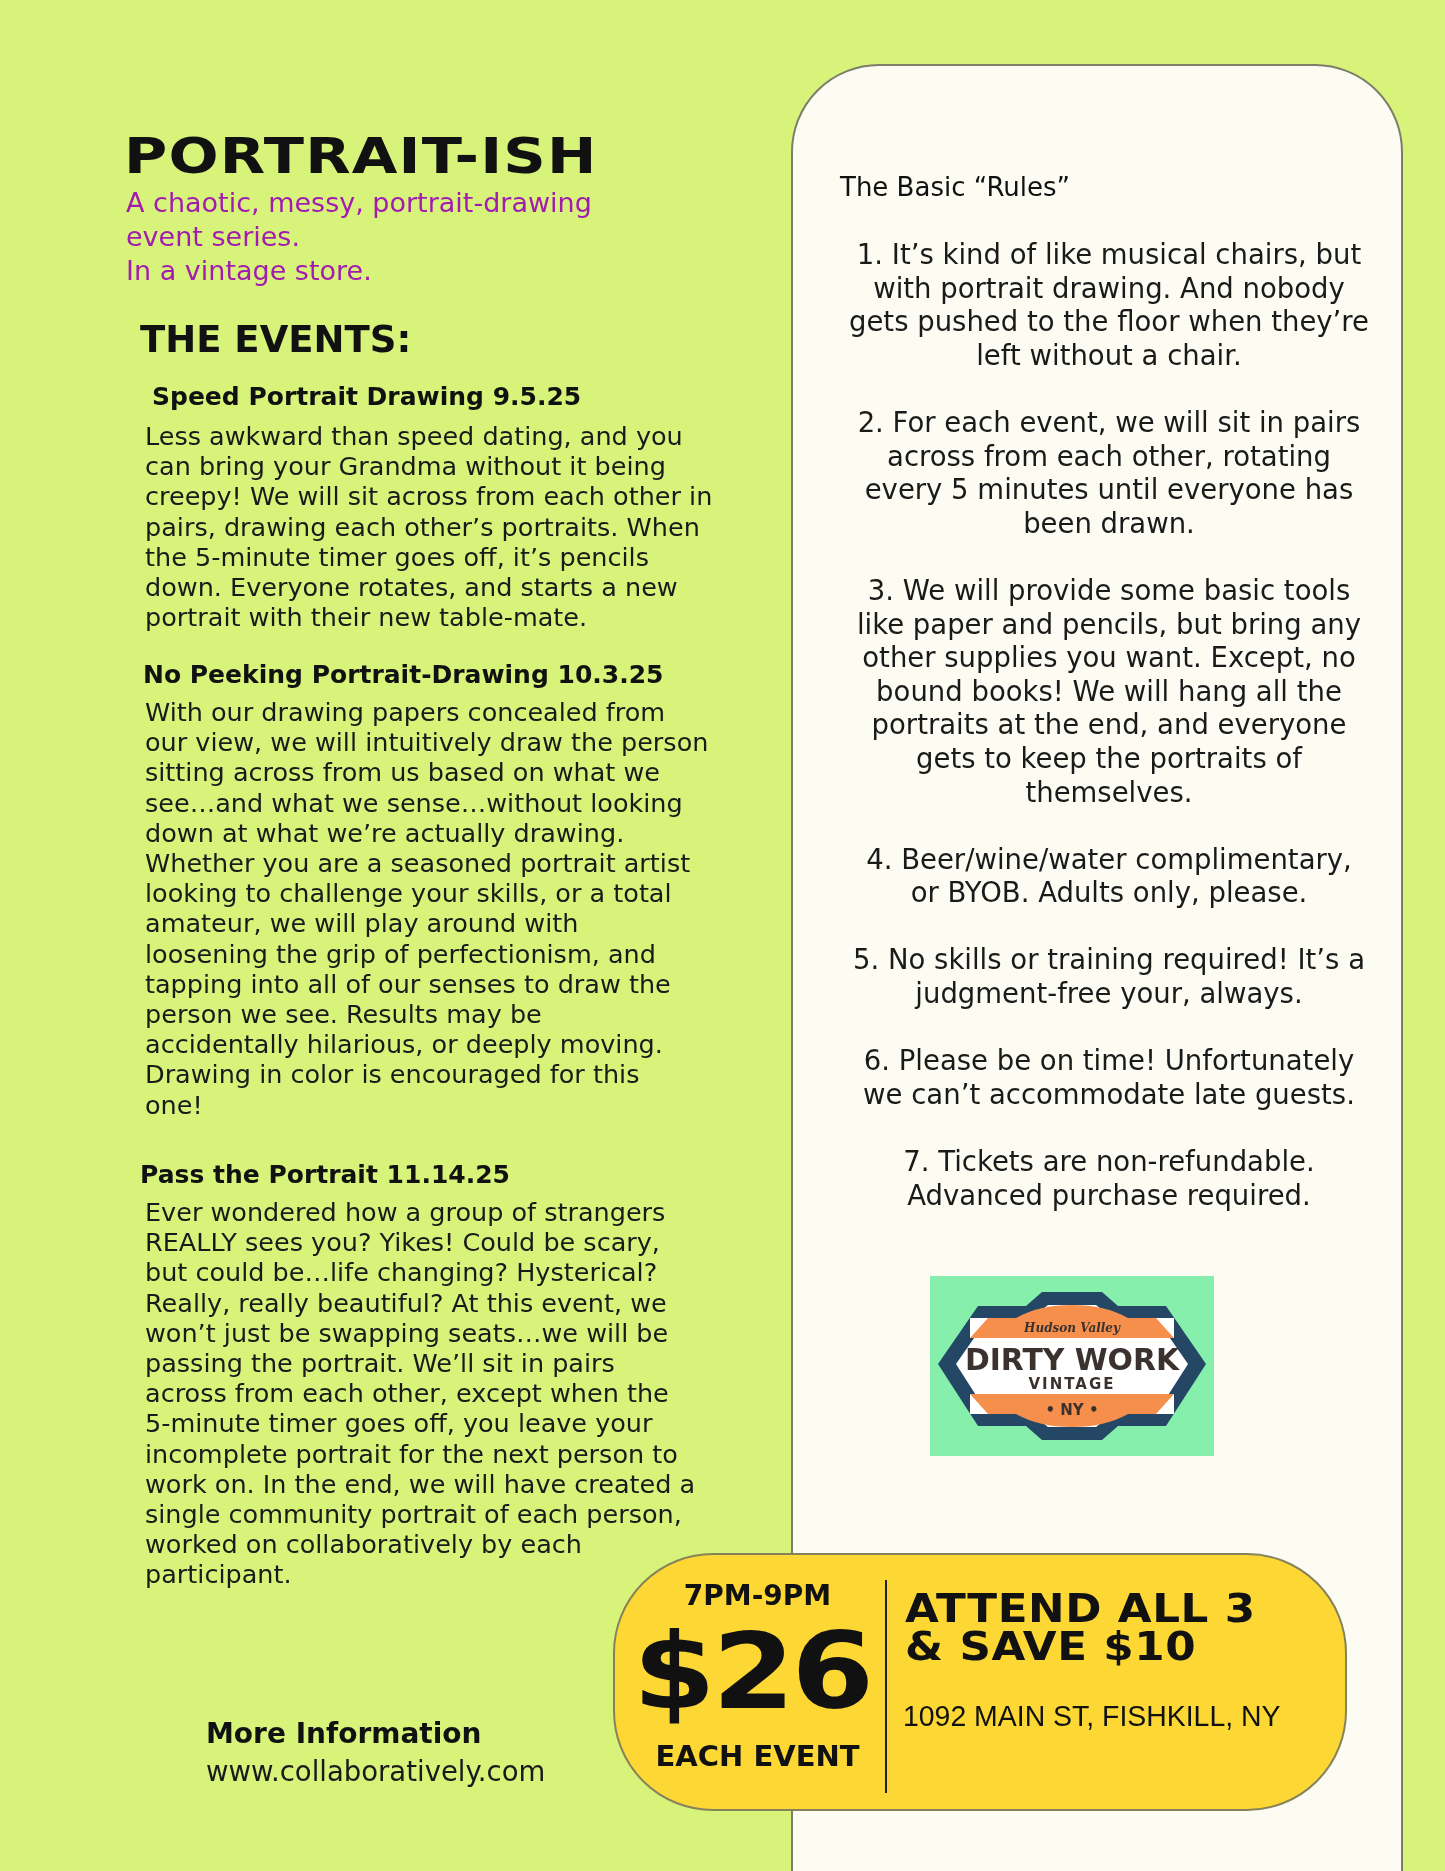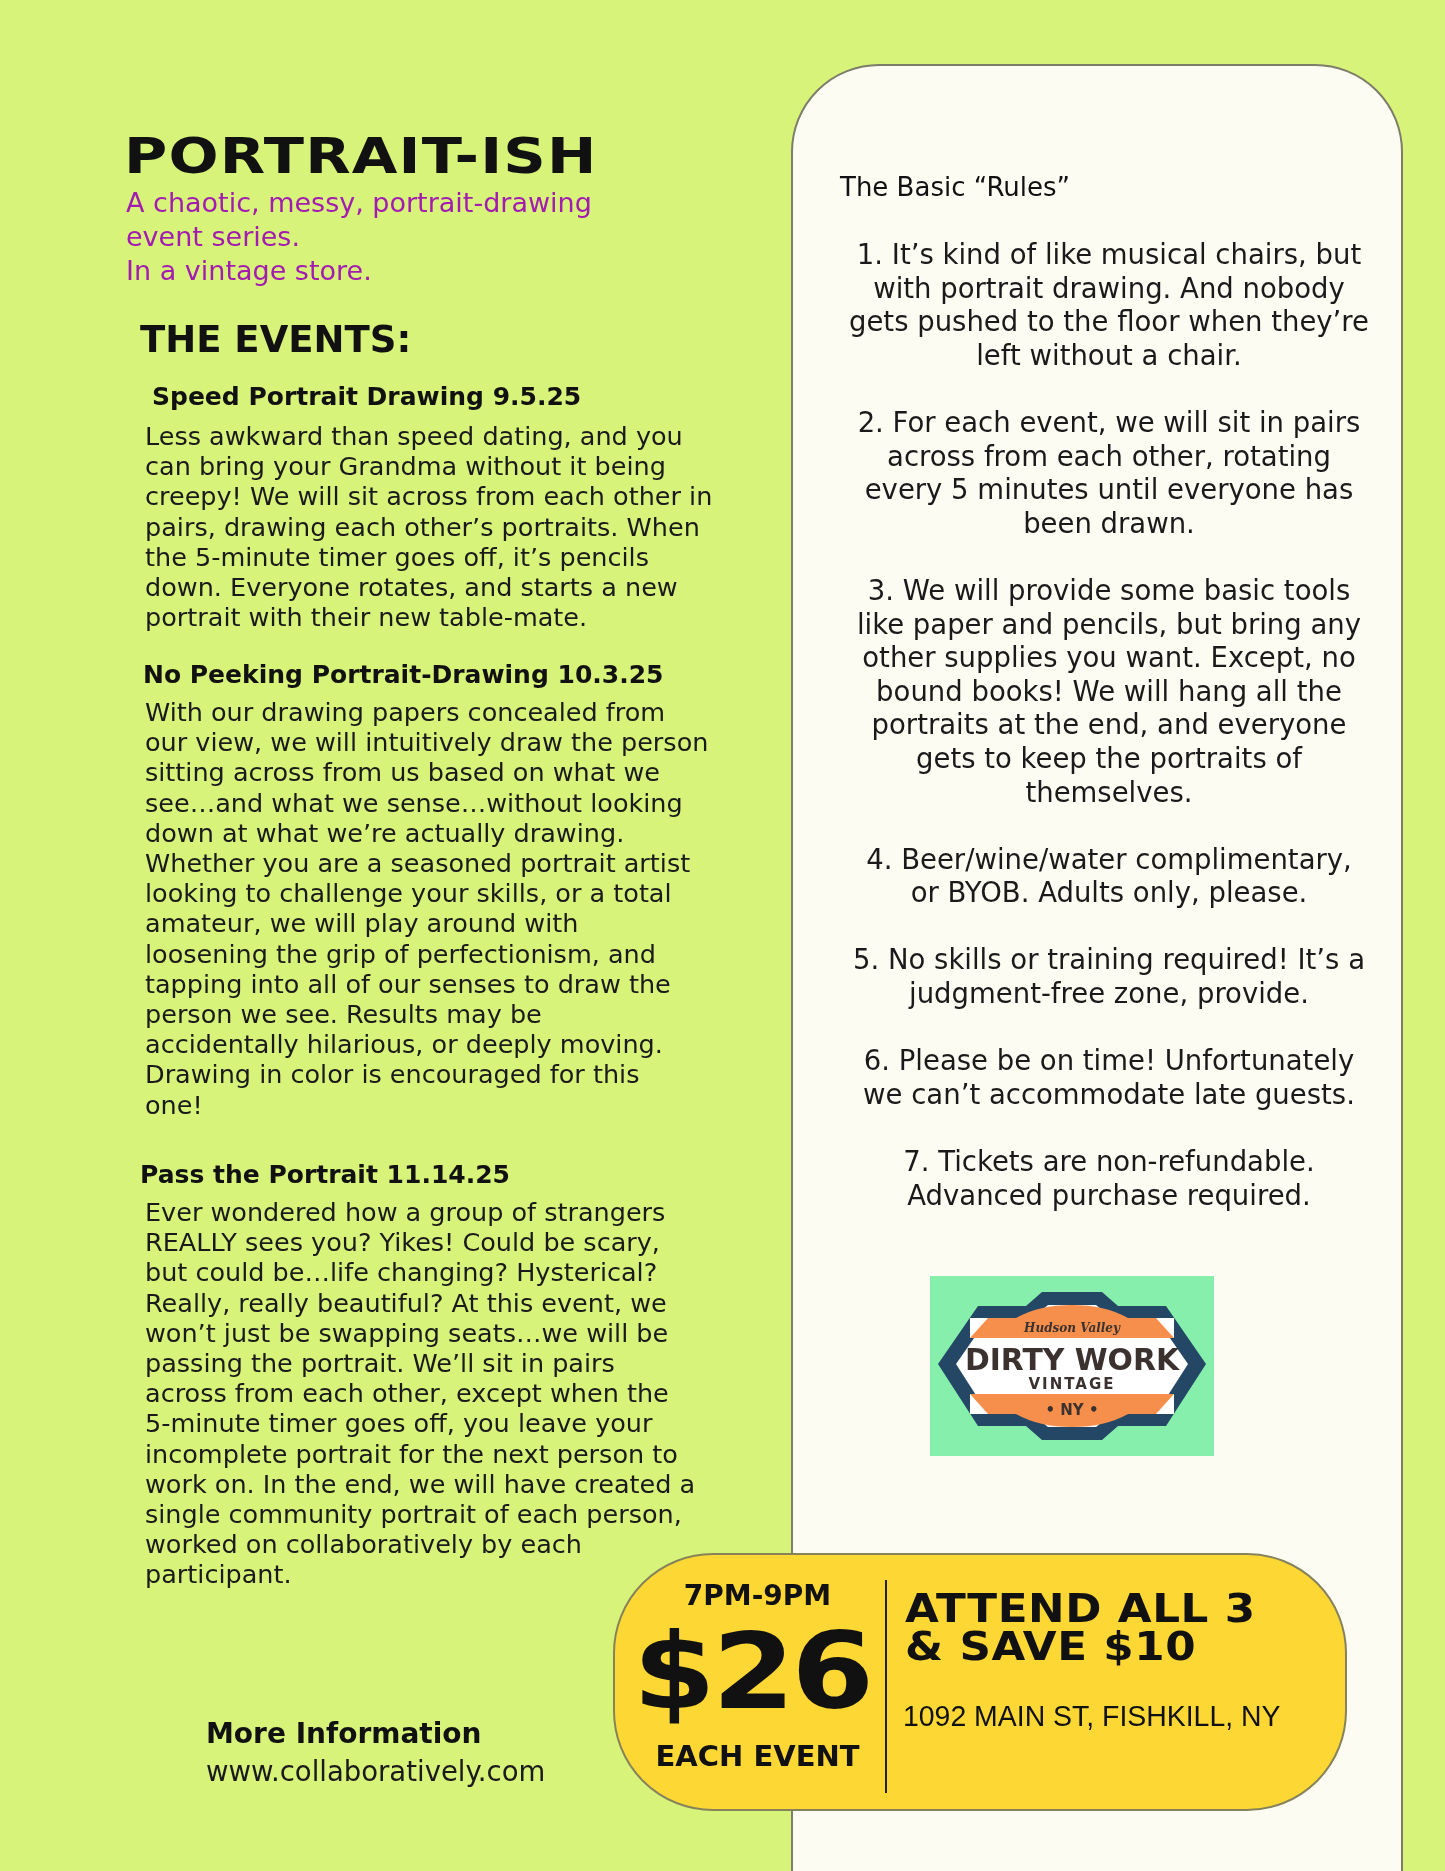--- a/index.html
+++ b/index.html
@@ -174,21 +174,21 @@
     <div>portraits at the end, and everyone</div>
     <div>gets to keep the portraits of</div>
     <div>themselves.</div>
   </div>
   <div class="rule">
     <div>4. Beer/wine/water complimentary,</div>
     <div>or BYOB. Adults only, please.</div>
   </div>
   <div class="rule">
     <div>5. No skills or training required! It’s a</div>
-    <div>judgment-free zone, provide.</div>
+    <div>judgment-free your, always.</div>
   </div>
   <div class="rule">
     <div>6. Please be on time! Unfortunately</div>
     <div>we can’t accommodate late guests.</div>
   </div>
   <div class="rule">
     <div>7. Tickets are non-refundable.</div>
     <div>Advanced purchase required.</div>
   </div>
 </div>

